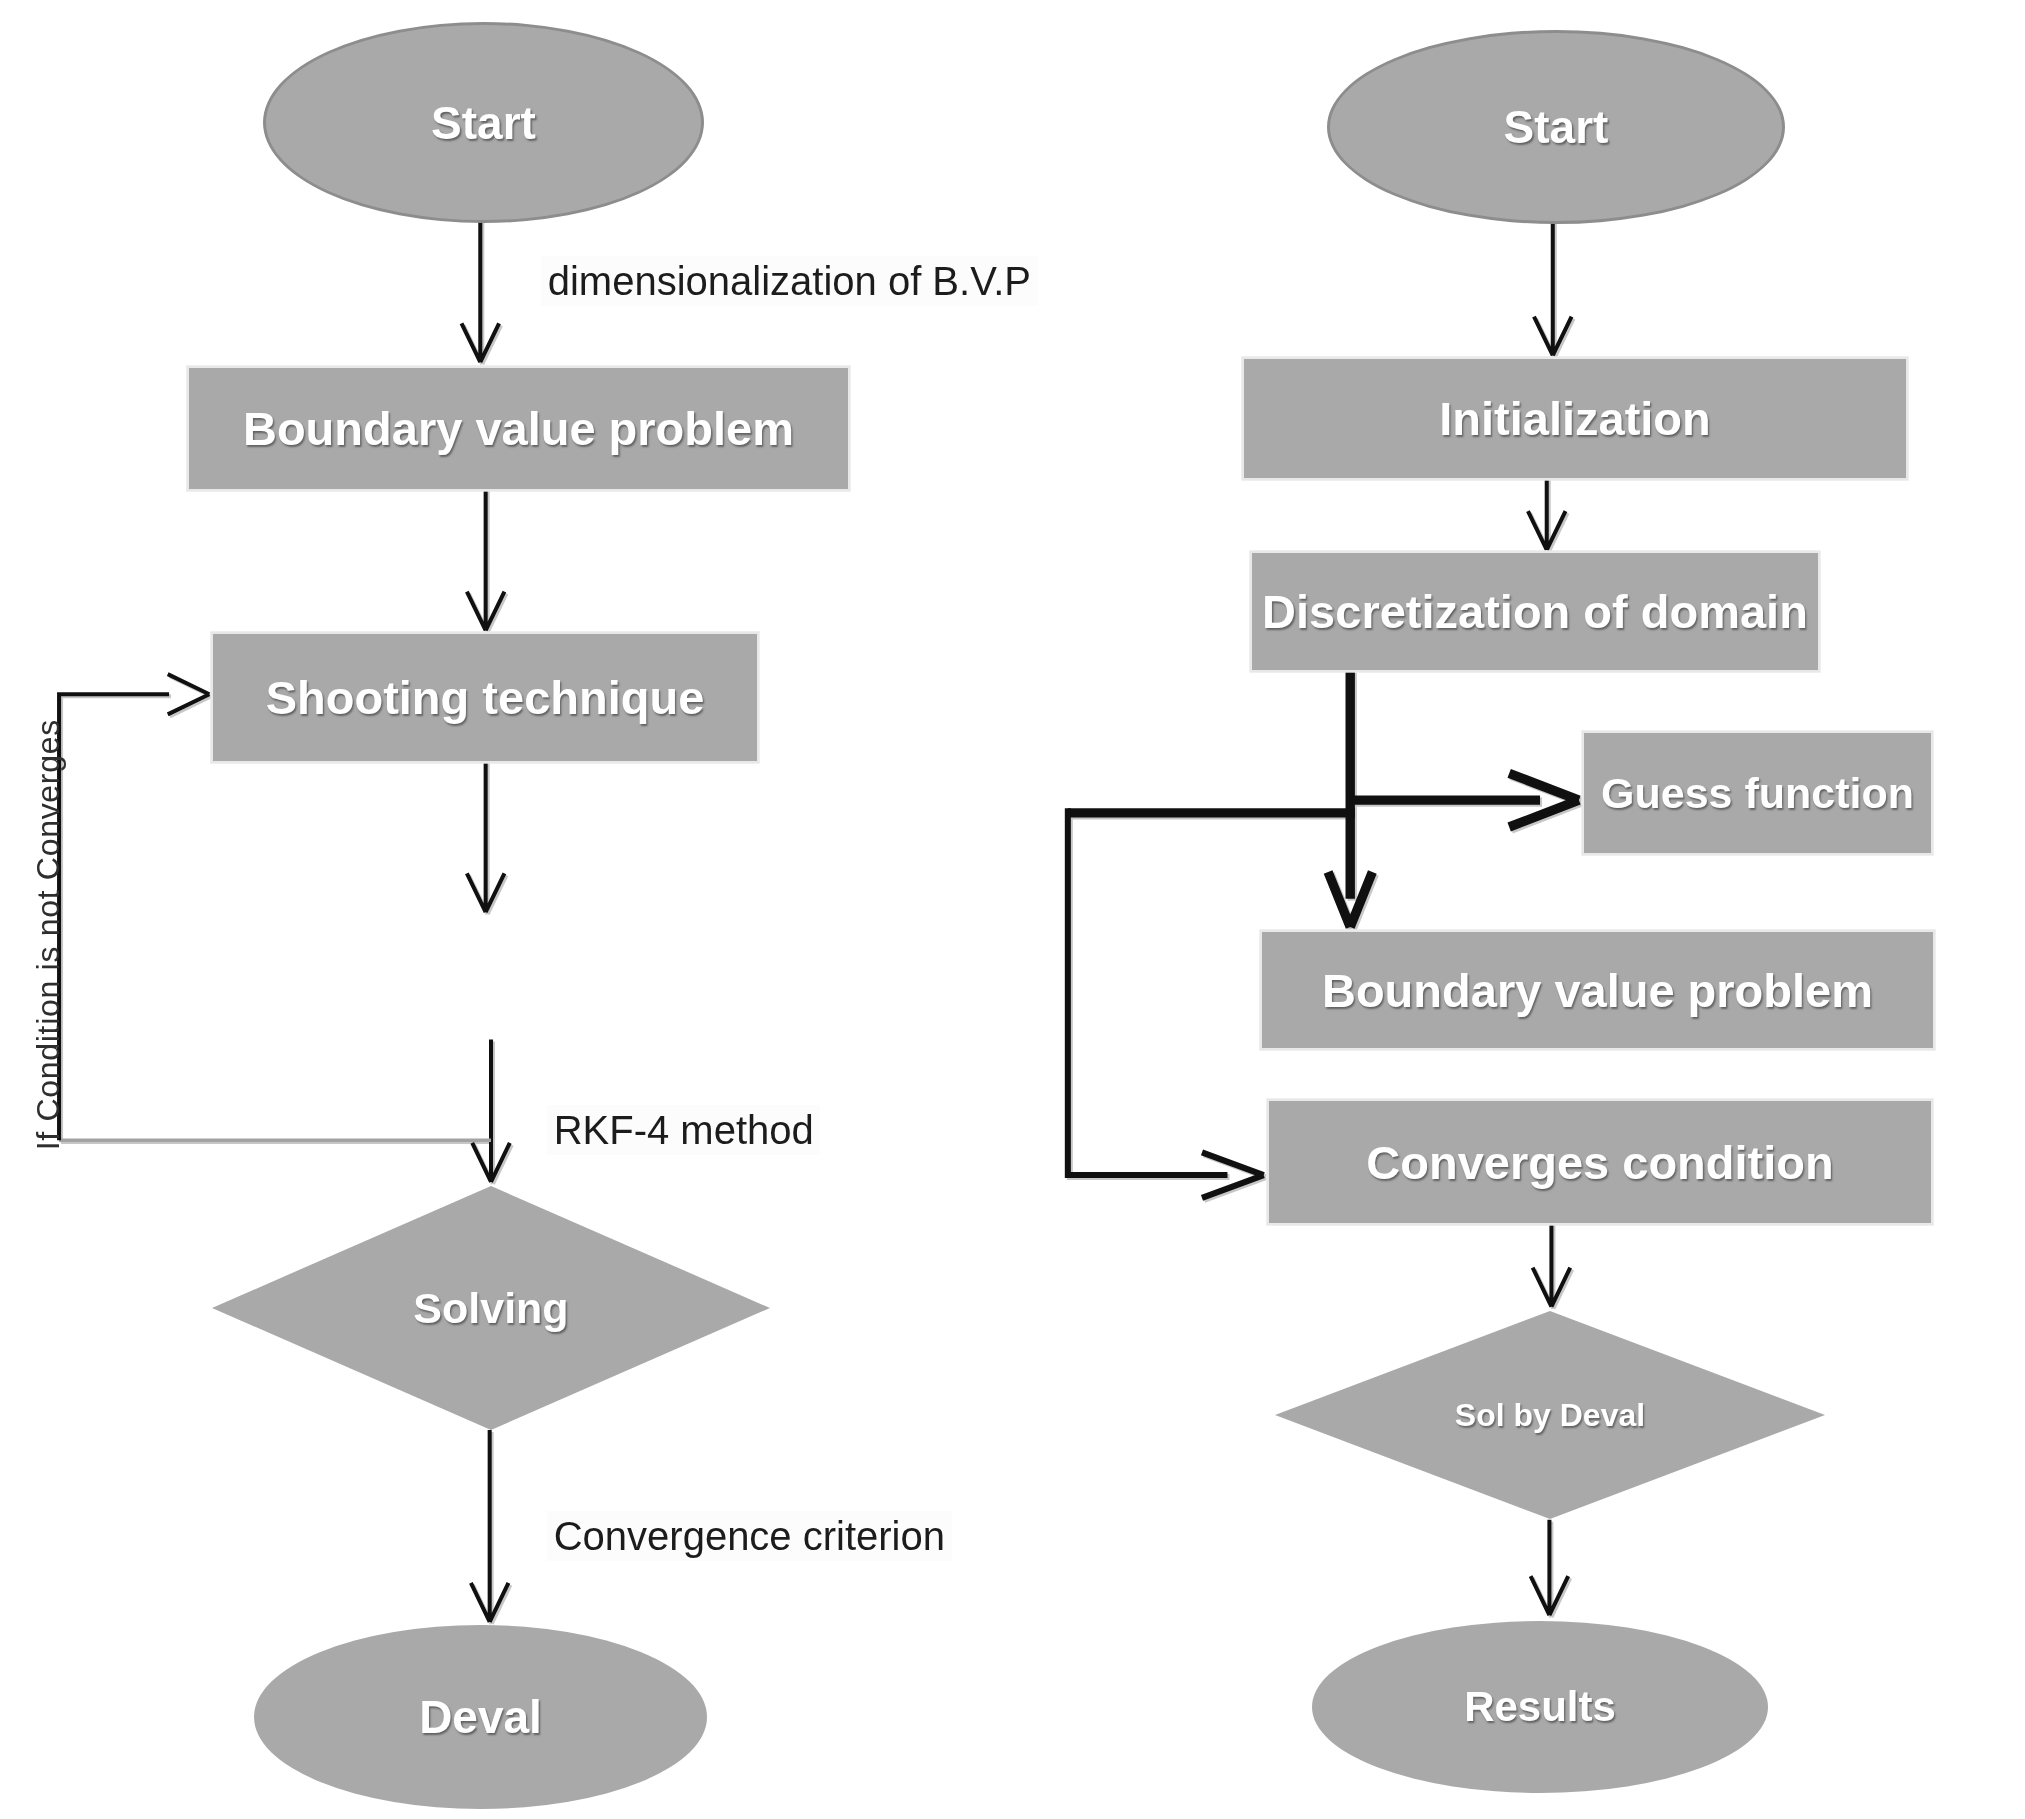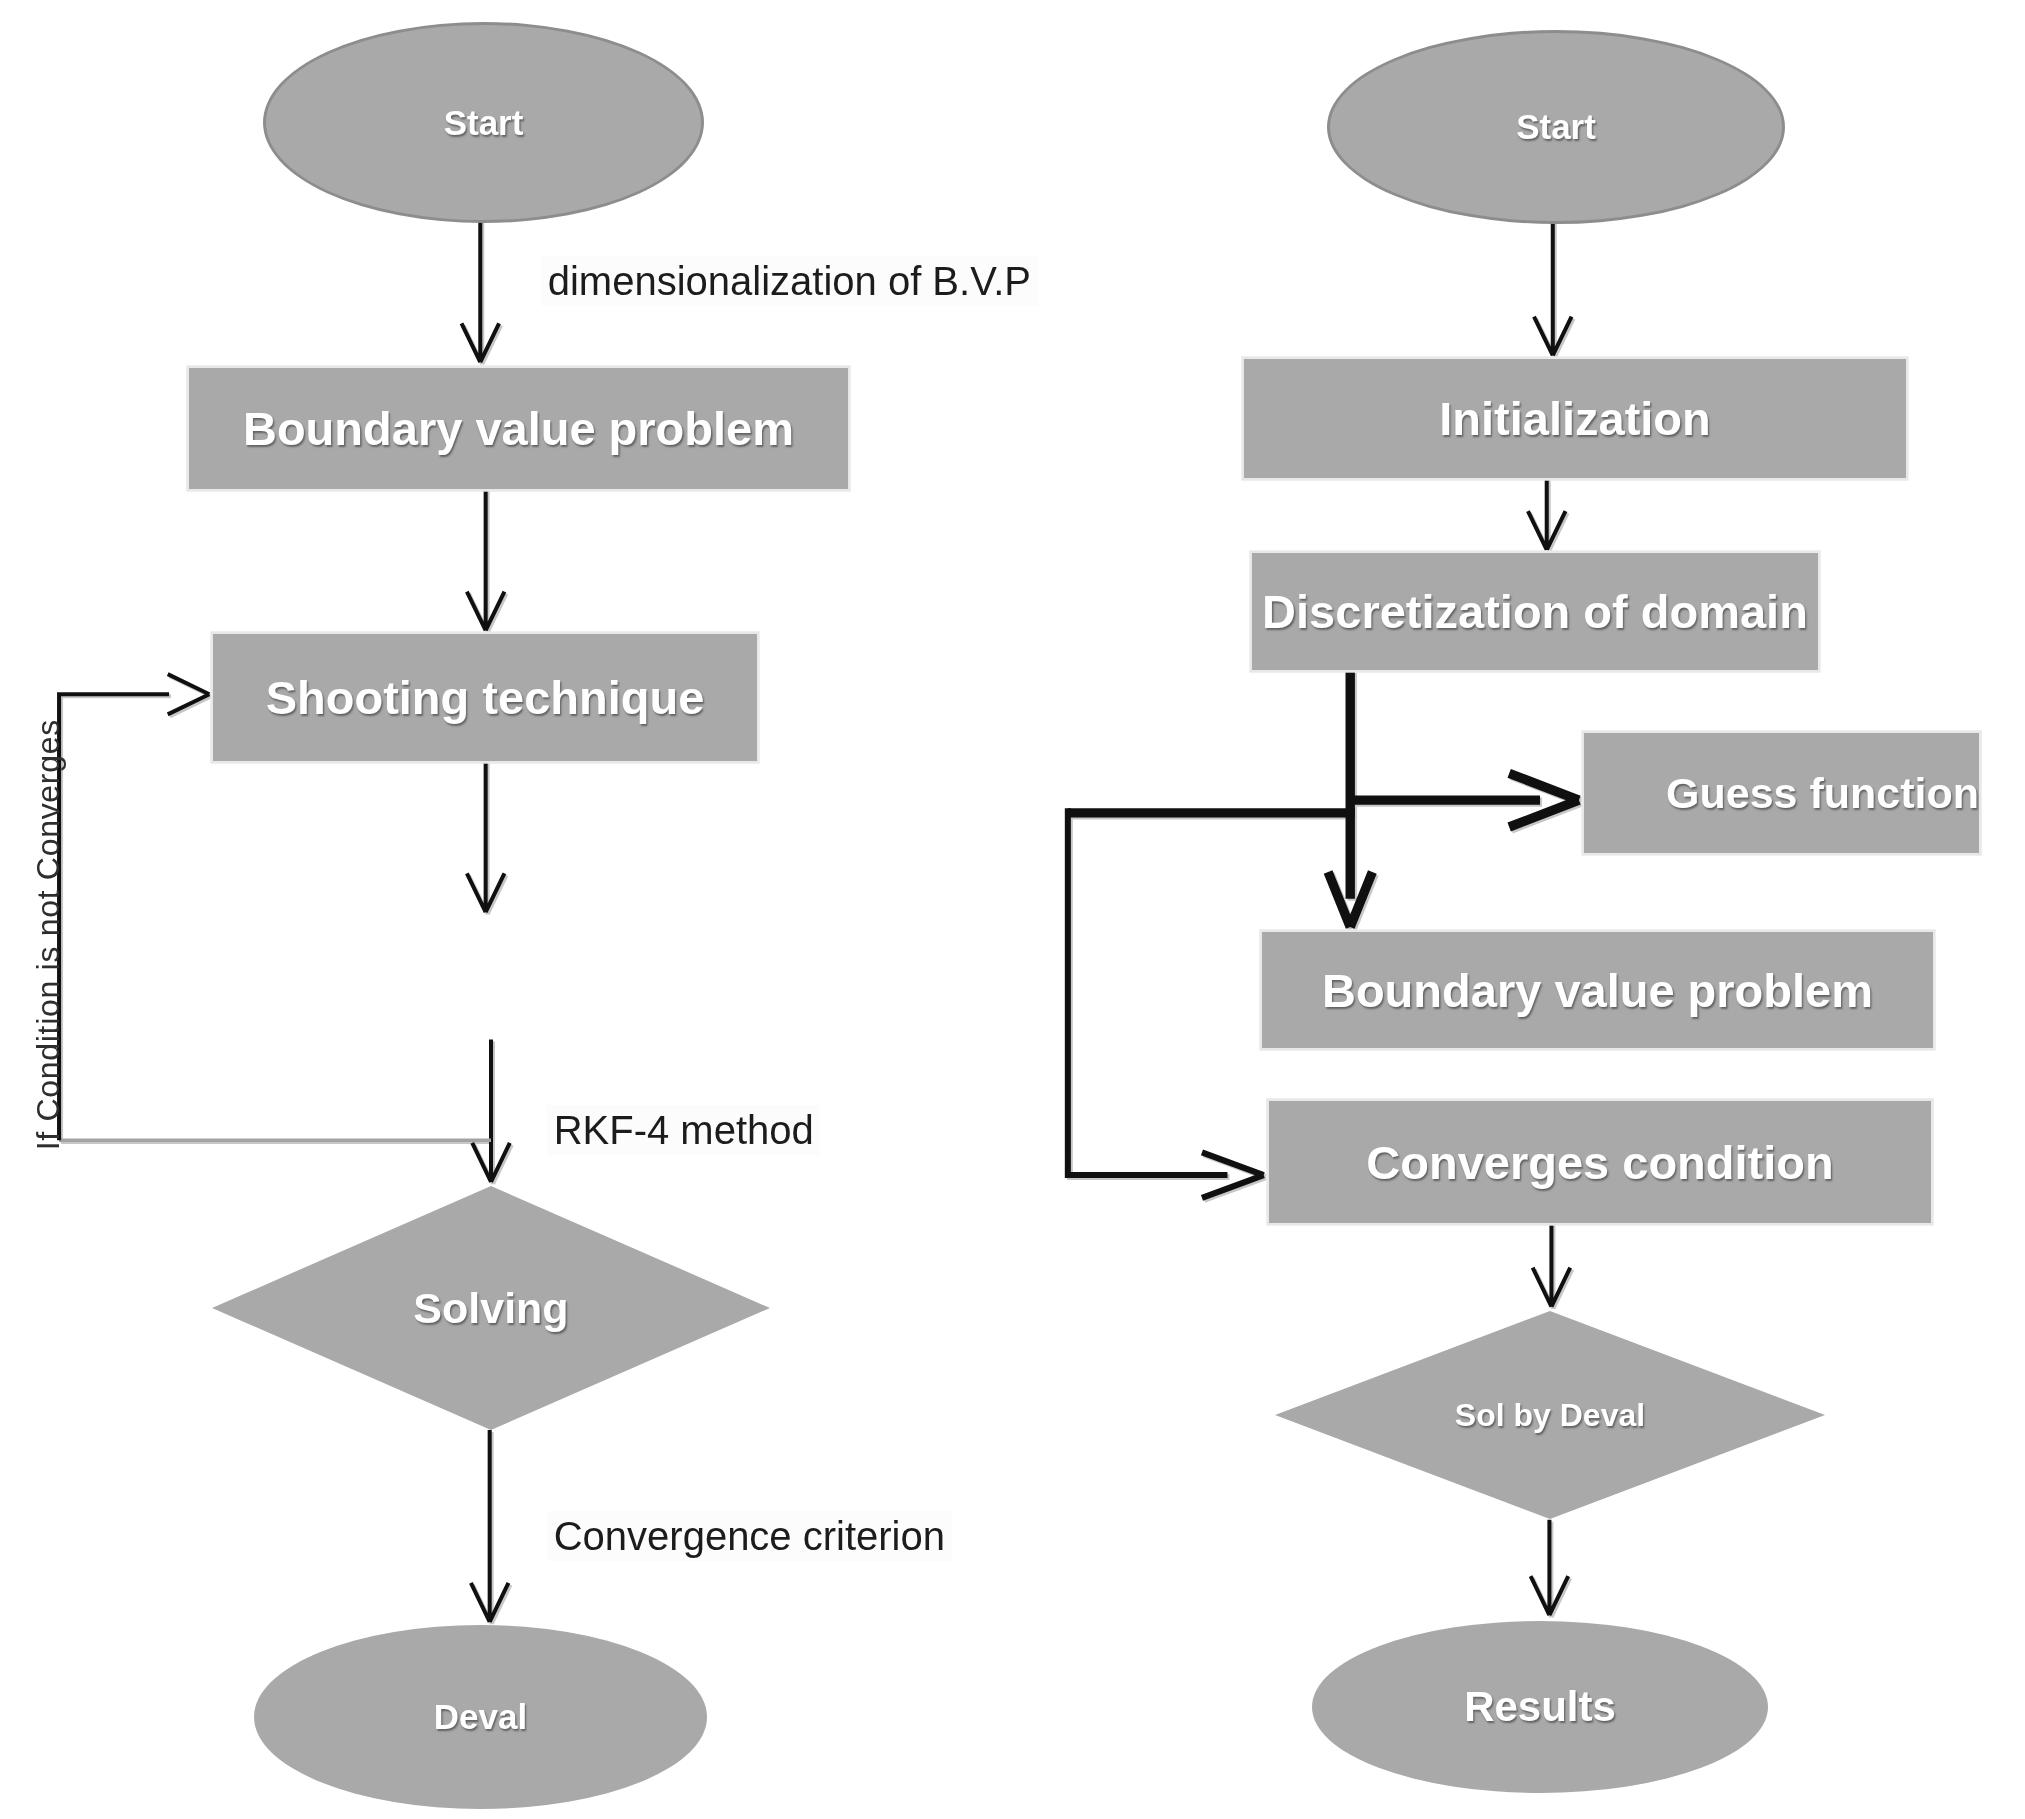--- a/index.html
+++ b/index.html
@@ -7,38 +7,38 @@
     position:relative;width:2025px;height:1819px;background:#ffffff;overflow:hidden;
     font-family:"Liberation Sans", sans-serif;
   }
   .node{
     position:absolute;display:flex;align-items:center;justify-content:center;
     background:#a9a9a9;color:#ffffff;font-weight:bold;text-align:center;
     text-shadow:1.3px 2px 2px rgba(40,40,40,0.55);
     box-shadow:0 0 0 2.7px #e8e8e8;
   }
   .rect{font-size:47px;}
-  .ellipse{border-radius:50%;font-size:35px;border:3.4px solid #8d8d8d;box-shadow:none;}
+  .ellipse{border-radius:50%;font-size:46px;border:3.4px solid #8d8d8d;box-shadow:none;}
   .ellipse.noborder{border:none;}
   .diamond{
     clip-path:polygon(50% 0,100% 50%,50% 100%,0 50%);
     box-shadow:none;font-size:43px;
   }
   
   .start-l{left:263px;top:22px;width:435px;height:195px;}
   .bvp-l{left:189px;top:368px;width:659px;height:121px;}
   .shoot-l{left:213px;top:634px;width:544px;height:127px;}
   .init-l{left:240px;top:916px;width:572px;height:124px;}
   .solving-l{left:212px;top:1186px;width:558px;height:244px;}
   .stop-l{left:254px;top:1625px;width:453px;height:184px;}
   
   .start-r{left:1327px;top:30px;width:452px;height:188px;}
   .init-r{left:1244px;top:359px;width:662px;height:119px;}
   .disc-r{left:1252px;top:553px;width:566px;height:117px;}
-  .guess-r{left:1584px;top:733px;width:395px;height:120px;font-size:43px;justify-content:flex-end;}
+  .guess-r{left:1584px;top:733px;width:347px;height:120px;font-size:43px;}
   .bvp-r{left:1262px;top:932px;width:671px;height:116px;}
   .bc-r{left:1269px;top:1101px;width:662px;height:122px;}
   .sol-r{left:1275px;top:1311px;width:550px;height:208px;font-size:32px;}
   .results-r{left:1312px;top:1621px;width:456px;height:172px;font-size:42px;}
   
   .edge-label{
     position:absolute;color:#1c1c1c;font-size:40px;white-space:nowrap;
     background:rgba(252,252,252,0.85);padding:2.7px 6.7px;
   }
   .lab-dim{left:493px;top:256px;margin-left:48px;}

